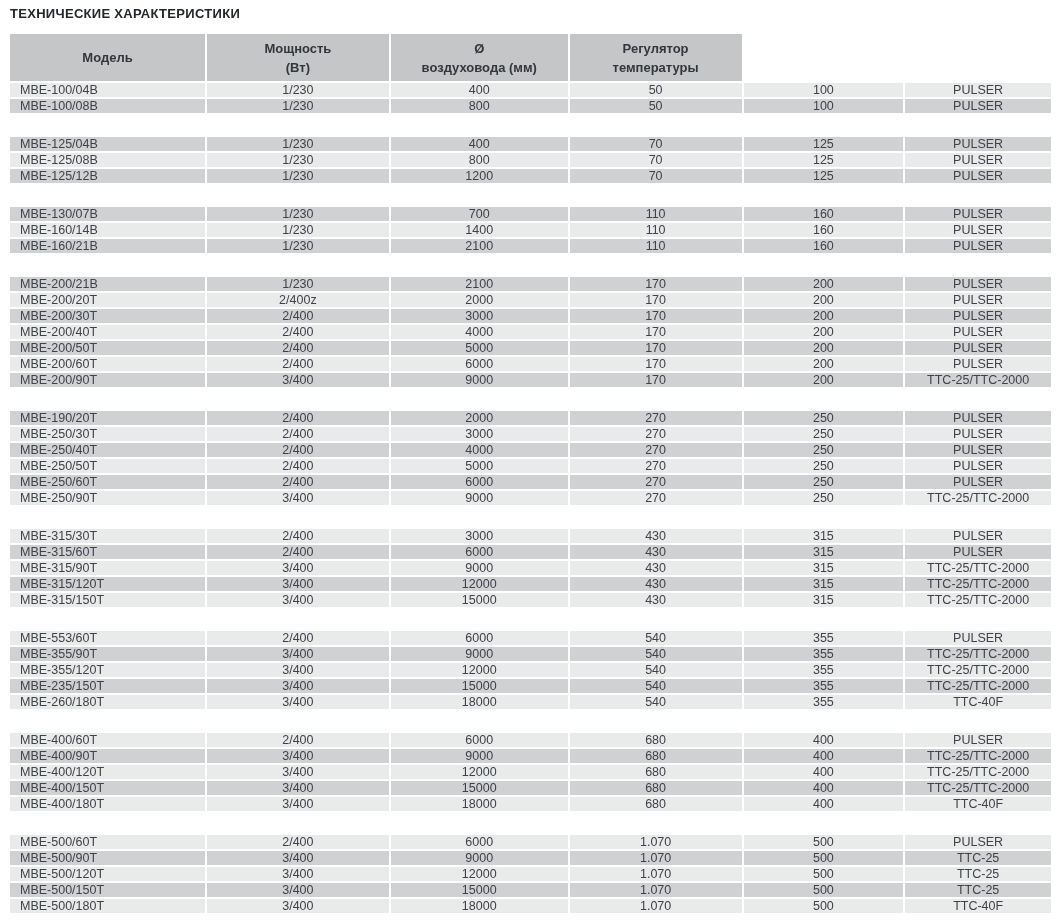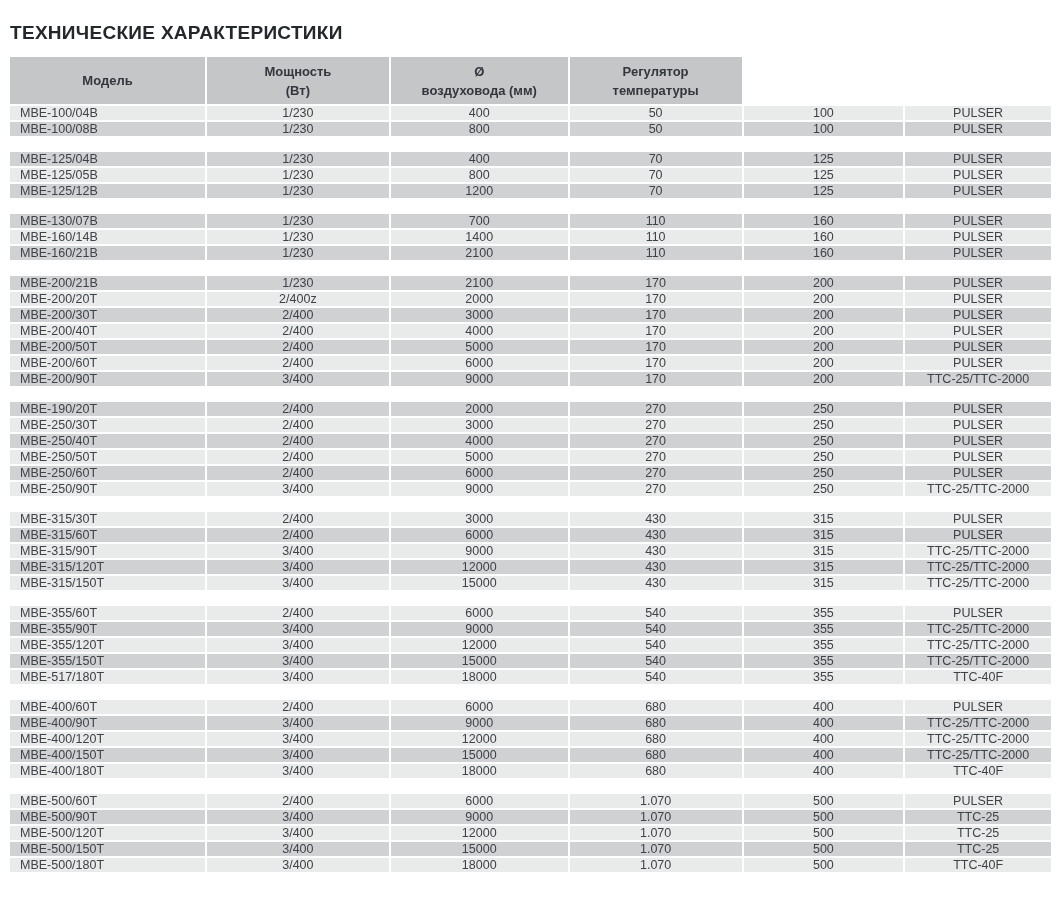--- a/index.html
+++ b/index.html
@@ -13,46 +13,46 @@
   * { box-sizing: border-box; }
   html, body { margin: 0; padding: 0; background: #ffffff; }
   body {
     width: 1061px;
     height: 923px;
     font-family: "Liberation Sans", sans-serif;
     overflow: hidden;
   }
   .page { padding: 6px 10px 0 10px; }
   .title {
-    font-size: 19px;
+    font-size: 13px;
     font-weight: bold;
     color: var(--title);
     letter-spacing: 0.3px;
-    margin: 16px 0 13px 0;
+    margin: 0 0 13px 0;
   }
   .spec-table { width: 1041px; }
   .header-row, .row {
     display: grid;
     grid-template-columns: 194fr 181fr 176fr 171fr 159fr 145fr;
     column-gap: 2px;
   }
   .hcell {
     background: var(--header-bg);
     color: var(--header-text);
     font-weight: bold;
     font-size: 13px;
     text-align: center;
     height: 47px;
     display: flex;
     flex-direction: column;
     justify-content: center;
     line-height: 19px;
   }
   .table-body { margin-top: 2px; }
-  .group + .group { margin-top: 16px; }
+  .group + .group { margin-top: 24px; }
   .row { height: 14px; }
   .row + .row { margin-top: 2px; border-radius: 8px; }
   .cell {
     font-size: 12.5px;
     color: var(--text);
     display: flex;
     align-items: center;
     justify-content: center;
     white-space: nowrap;
     overflow: hidden;
@@ -107,21 +107,21 @@
         <div class="group">
           <div class="row dark">
             <div class="cell c0">MBE-125/04B</div>
             <div class="cell c1">1/230</div>
             <div class="cell c2">400</div>
             <div class="cell c3">70</div>
             <div class="cell c4">125</div>
             <div class="cell c5">PULSER</div>
           </div>
           <div class="row light">
-            <div class="cell c0">MBE-125/05B</div>
+            <div class="cell c0">MBE-125/08B</div>
             <div class="cell c1">1/230</div>
             <div class="cell c2">800</div>
             <div class="cell c3">70</div>
             <div class="cell c4">125</div>
             <div class="cell c5">PULSER</div>
           </div>
           <div class="row dark">
             <div class="cell c0">MBE-125/12B</div>
             <div class="cell c1">1/230</div>
             <div class="cell c2">1200</div>
@@ -301,21 +301,21 @@
             <div class="cell c0">MBE-315/150T</div>
             <div class="cell c1">3/400</div>
             <div class="cell c2">15000</div>
             <div class="cell c3">430</div>
             <div class="cell c4">315</div>
             <div class="cell c5">TTC-25/TTC-2000</div>
           </div>
         </div>
         <div class="group">
           <div class="row light">
-            <div class="cell c0">MBE-355/60T</div>
+            <div class="cell c0">MBE-553/60T</div>
             <div class="cell c1">2/400</div>
             <div class="cell c2">6000</div>
             <div class="cell c3">540</div>
             <div class="cell c4">355</div>
             <div class="cell c5">PULSER</div>
           </div>
           <div class="row dark">
             <div class="cell c0">MBE-355/90T</div>
             <div class="cell c1">3/400</div>
             <div class="cell c2">9000</div>
@@ -325,29 +325,29 @@
           </div>
           <div class="row light">
             <div class="cell c0">MBE-355/120T</div>
             <div class="cell c1">3/400</div>
             <div class="cell c2">12000</div>
             <div class="cell c3">540</div>
             <div class="cell c4">355</div>
             <div class="cell c5">TTC-25/TTC-2000</div>
           </div>
           <div class="row dark">
-            <div class="cell c0">MBE-355/150T</div>
+            <div class="cell c0">MBE-235/150T</div>
             <div class="cell c1">3/400</div>
             <div class="cell c2">15000</div>
             <div class="cell c3">540</div>
             <div class="cell c4">355</div>
             <div class="cell c5">TTC-25/TTC-2000</div>
           </div>
           <div class="row light">
-            <div class="cell c0">MBE-517/180T</div>
+            <div class="cell c0">MBE-260/180T</div>
             <div class="cell c1">3/400</div>
             <div class="cell c2">18000</div>
             <div class="cell c3">540</div>
             <div class="cell c4">355</div>
             <div class="cell c5">TTC-40F</div>
           </div>
         </div>
         <div class="group">
           <div class="row light">
             <div class="cell c0">MBE-400/60T</div>

